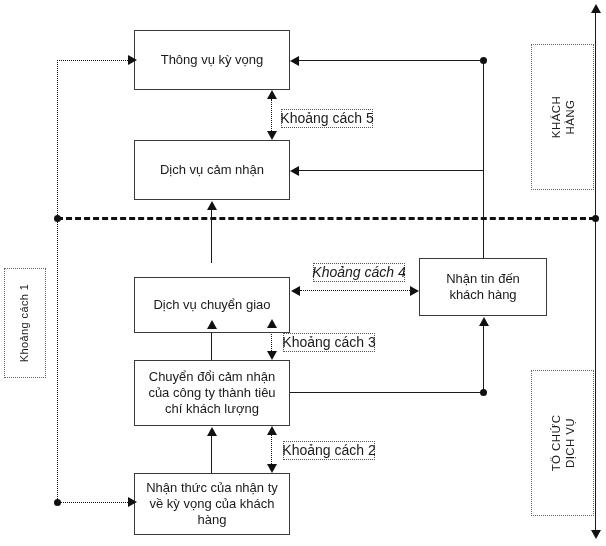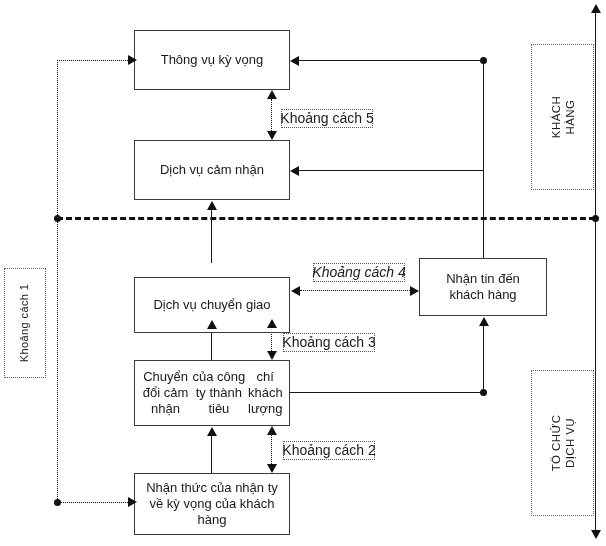--- a/index.html
+++ b/index.html
@@ -152,21 +152,21 @@
 
   <div class="box" style="left:134px;top:277px;width:156px;height:56px;">
     <span>Dịch vụ chuyển giao</span>
   </div>
 
   <div class="box" style="left:419px;top:258px;width:128px;height:58px;flex-direction:column;">
     <span>Nhận tin đến</span>
     <span>khách hàng</span>
   </div>
 
-  <div class="box" style="left:134px;top:360px;width:156px;height:66px;flex-direction:row;">
+  <div class="box" style="left:134px;top:360px;width:156px;height:66px;flex-direction:column;">
     <span>Chuyển đổi cảm nhận</span>
     <span>của công ty thành tiêu</span>
     <span>chí khách lượng</span>
   </div>
 
   <div class="box" style="left:134px;top:473px;width:156px;height:62px;flex-direction:column;">
     <span>Nhận thức của nhận ty</span>
     <span>về kỳ vọng của khách</span>
     <span>hàng</span>
   </div>

